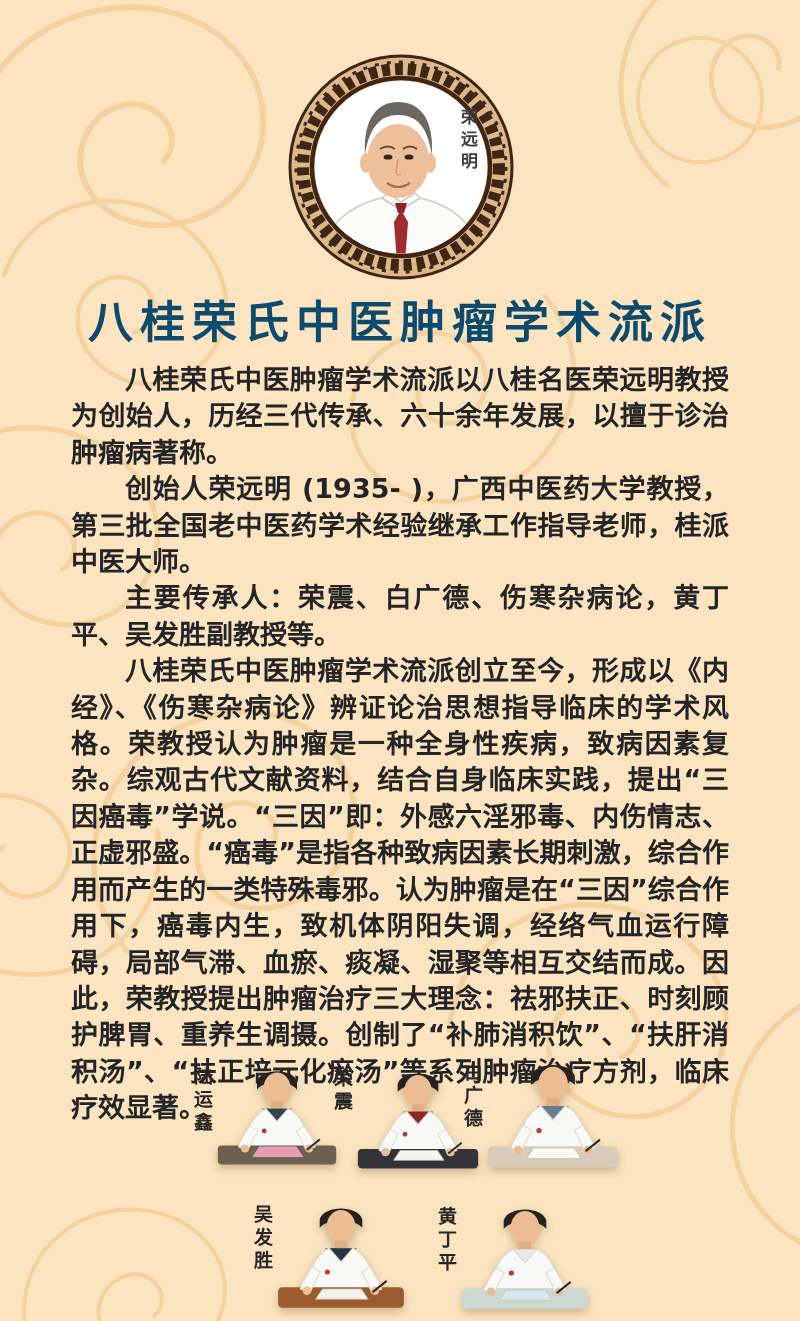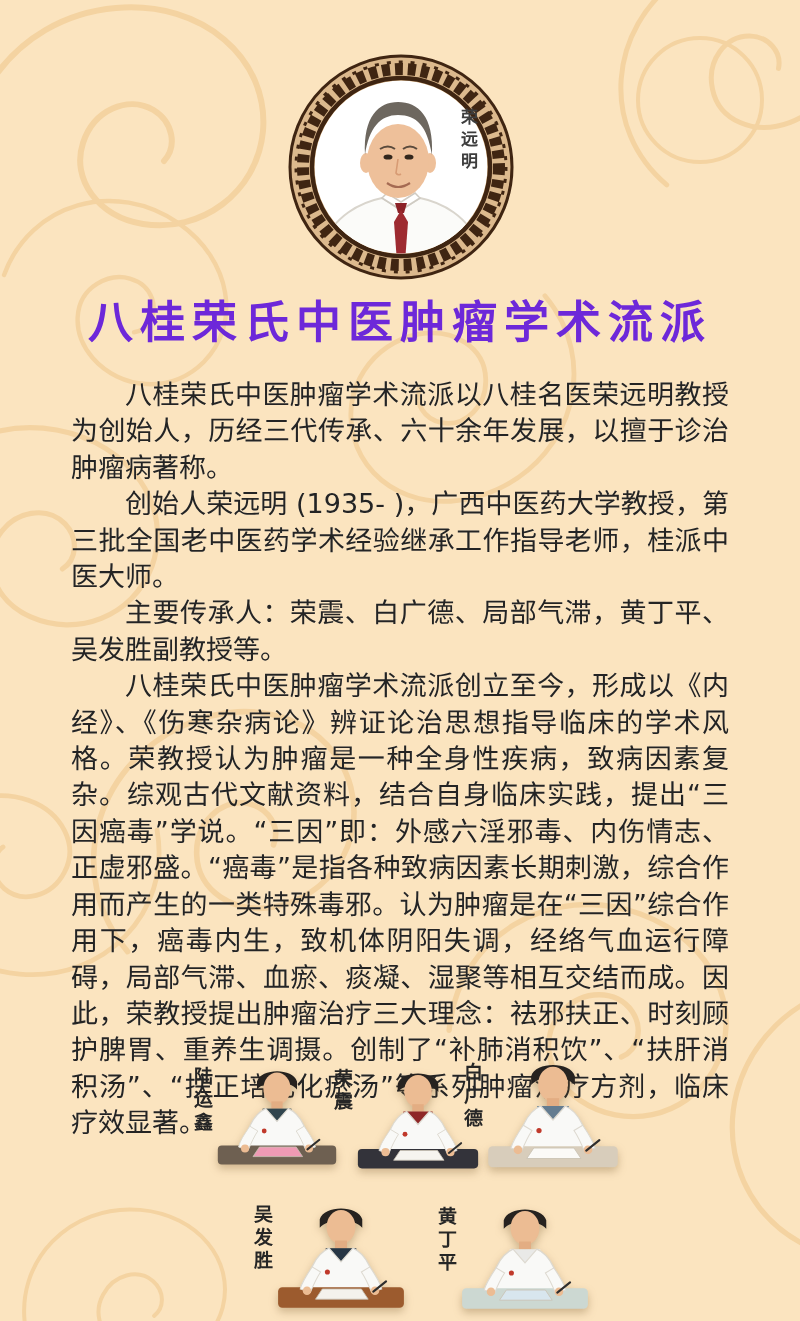--- a/index.html
+++ b/index.html
@@ -33,28 +33,29 @@
     writing-mode:vertical-rl;
     font-size:17px;font-weight:600;color:#3d3d3d;
     letter-spacing:5px;line-height:1;
   }
 
   
   .page-title{
     position:absolute;top:286px;left:0;width:100%;
     margin:0;text-align:center;
     font-family:"DejaVu Serif","Liberation Serif",serif;
-    font-weight:bold;font-size:45px;color:#6d28d9;
+    font-weight:bold;font-size:45px;color:#0c4a6e;
     letter-spacing:7px;
   }
 
   
   .article{
-    position:absolute;top:377px;left:71px;width:658px;
+    position:absolute;top:362px;left:71px;width:658px;
     color:#242424;
+    font-weight:bold;
   }
   .article p{
     margin:0;
     font-size:27px;line-height:36.4px;
     text-align:justify;text-indent:2em;
     text-shadow:0 0 1px rgba(255,255,255,.35);
   }
 
   
   .member{
@@ -129,21 +130,21 @@
       </g>
     </svg>
     <span class="portrait-name">荣远明</span>
   </div>
 
   <h1 class="page-title">八桂荣氏中医肿瘤学术流派</h1>
 
   <div class="article">
     <p>八桂荣氏中医肿瘤学术流派以八桂名医荣远明教授为创始人，历经三代传承、六十余年发展，以擅于诊治肿瘤病著称。</p>
     <p>创始人荣远明 (1935- )，广西中医药大学教授，第三批全国老中医药学术经验继承工作指导老师，桂派中医大师。</p>
-    <p>主要传承人：荣震、白广德、局部气滞，黄丁平、吴发胜副教授等。</p>
+    <p>主要传承人：荣震、白广德、伤寒杂病论，黄丁平、吴发胜副教授等。</p>
     <p>八桂荣氏中医肿瘤学术流派创立至今，形成以《内经》、《伤寒杂病论》辨证论治思想指导临床的学术风格。荣教授认为肿瘤是一种全身性疾病，致病因素复杂。综观古代文献资料，结合自身临床实践，提出“三因癌毒”学说。“三因”即：外感六淫邪毒、内伤情志、正虚邪盛。“癌毒”是指各种致病因素长期刺激，综合作用而产生的一类特殊毒邪。认为肿瘤是在“三因”综合作用下，癌毒内生，致机体阴阳失调，经络气血运行障碍，局部气滞、血瘀、痰凝、湿聚等相互交结而成。因此，荣教授提出肿瘤治疗三大理念：祛邪扶正、时刻顾护脾胃、重养生调摄。创制了“补肺消积饮”、“扶肝消积汤”、“扶正培元化瘀汤”等系列肿瘤治疗方剂，临床疗效显著。</p>
   </div>
 
   <figure class="member m-lu" style="margin:0">
     <span class="member-name">陆运鑫</span>
     <svg class="doctor-svg" width="128" height="118" viewBox="0 0 160 132">
       <path d="M55,24 C60,7 100,7 105,24 L105,34 C95,22 65,22 55,34 Z" fill="#26221f"></path>
       <ellipse cx="80" cy="33" rx="17" ry="20" fill="#ecbc93"></ellipse>
       <rect x="73" y="49" width="14" height="9" fill="#e3ad83"></rect>
       <path d="M62,58 L98,58 L98,88 L62,88 Z" fill="#31454e"></path>

